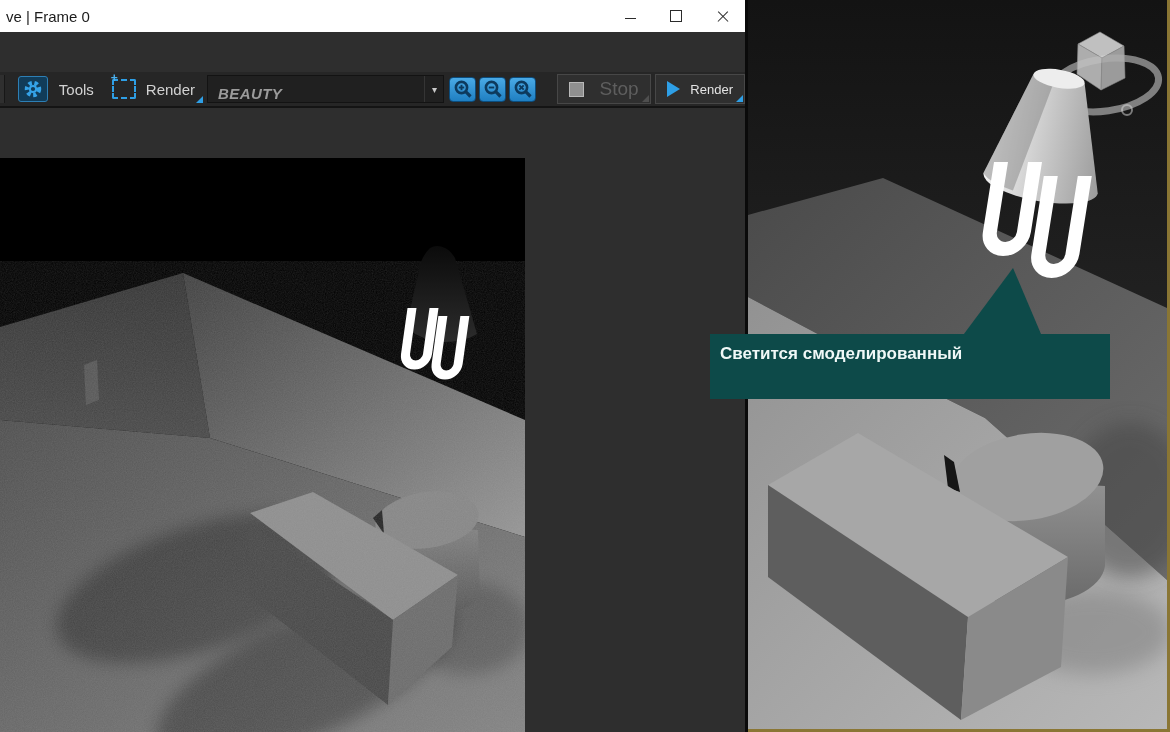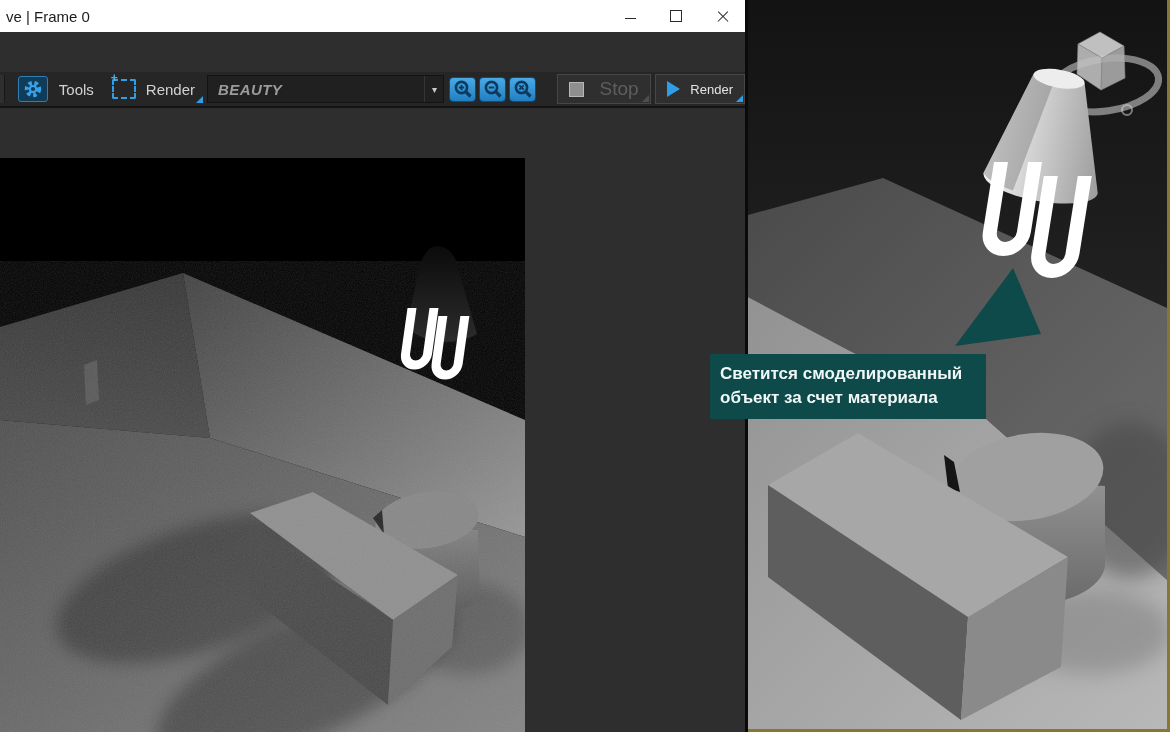--- a/index.html
+++ b/index.html
@@ -25,21 +25,21 @@
   .tb-edge{width:4px;height:28px;background:#2f2f2f;border-right:1px solid #171717;margin-right:4px;}
   .tb-group{display:flex;align-items:center;height:29px;padding:0 9px;position:relative;}
   .tb-label{font-size:15px;color:#d2d2d2;}
   .gear-tile{width:28px;height:24px;background:#113c59;border:1px solid #2d7fb5;border-radius:3px;
              display:flex;align-items:center;justify-content:center;margin-right:11px;}
   .marquee{position:relative;width:20px;height:16px;border:2px dashed #2e9fe6;border-radius:2px;margin-right:10px;}
   .marquee-plus{position:absolute;left:-3px;top:-10px;color:#4ab1f0;font-size:12px;font-weight:bold;}
   .corner-tri{position:absolute;right:1px;bottom:1px;width:0;height:0;
               border-left:7px solid transparent;border-bottom:7px solid #2e9fe6;}
   .corner-tri.dark{border-bottom-color:#4f4f4f;}
-  .combo{width:248px;height:26px;background:#202020;border:1px solid #131313;display:flex;align-items:center;margin:0 3px;}
+  .combo{width:248px;height:26px;background:#202020;border:1px solid #131313;display:flex;align-items:flex-end;margin:0 3px;}
   .combo-label{flex:1;font-style:italic;font-weight:bold;color:#9b9b9b;font-size:15px;padding-left:10px;letter-spacing:.4px;}
   .combo-arrow{width:18px;height:100%;border-left:1px solid #353535;display:flex;align-items:center;
                justify-content:center;color:#c9c9c9;font-size:10px;}
   .zoom-row{display:flex;align-items:center;margin-left:2px;}
   .zoom-btn{width:27px;height:25px;border-radius:4px;background:linear-gradient(#4aaae6,#1f7fc2);
             border:1px solid #0b4d7e;margin-right:3px;display:flex;align-items:center;justify-content:center;padding:0;}
   .cmd-gap{width:18px;}
   .cmd-group{display:flex;align-items:center;height:28px;background:#2f2f2f;border:1px solid #474747;
              padding:0 11px;position:relative;}
   .stop-ico{width:13px;height:13px;background:#8f8f8f;border:1px solid #b8b8b8;margin-right:16px;}
@@ -53,21 +53,21 @@
   .workspace{position:relative;height:664px;background:#2e2e2e;}
   .render-canvas{position:absolute;left:0;top:50px;width:525px;height:614px;display:block;}
 
   
   .right-viewport{position:absolute;left:748px;top:0;width:422px;height:732px;background:#1a1a1a;
                   border-right:3px solid #8a7634;border-bottom:3px solid #8a7634;box-sizing:border-box;z-index:1;}
   .right-viewport svg{display:block;width:100%;height:100%;}
 
   
   .stage-overlay{position:absolute;left:0;top:0;width:1170px;height:732px;pointer-events:none;z-index:5;}
-  .callout{position:absolute;left:710px;top:354px;width:276px;height:65px;box-sizing:border-box;
+  .callout{position:absolute;left:710px;top:334px;width:400px;height:65px;box-sizing:border-box;
            background:#0d4a49;color:#f0f8f7;font-size:17px;font-weight:bold;line-height:24px;
            padding:8px 6px 8px 10px;z-index:6;}
 </style>
 </head>
 <body>
 
 <div class="stage">
 
   <div class="left-window">
 
@@ -296,16 +296,15 @@
         <path d="M 62,14 V 92 A 17 17 0 0 0 96,92 V 14" fill="none" stroke="#ffffff" stroke-width="14"></path>
       </g>
     </svg>
   </div>
 
   <svg class="stage-overlay">
     <polygon points="1013,268 955,346 1041,334" fill="#0d4a49"></polygon>
   </svg>
   <div class="callout">
     <div>Светится смоделированный</div>
-    <div>объект за счет материала</div>
   </div>
 
 </div>
 
 </body></html>

